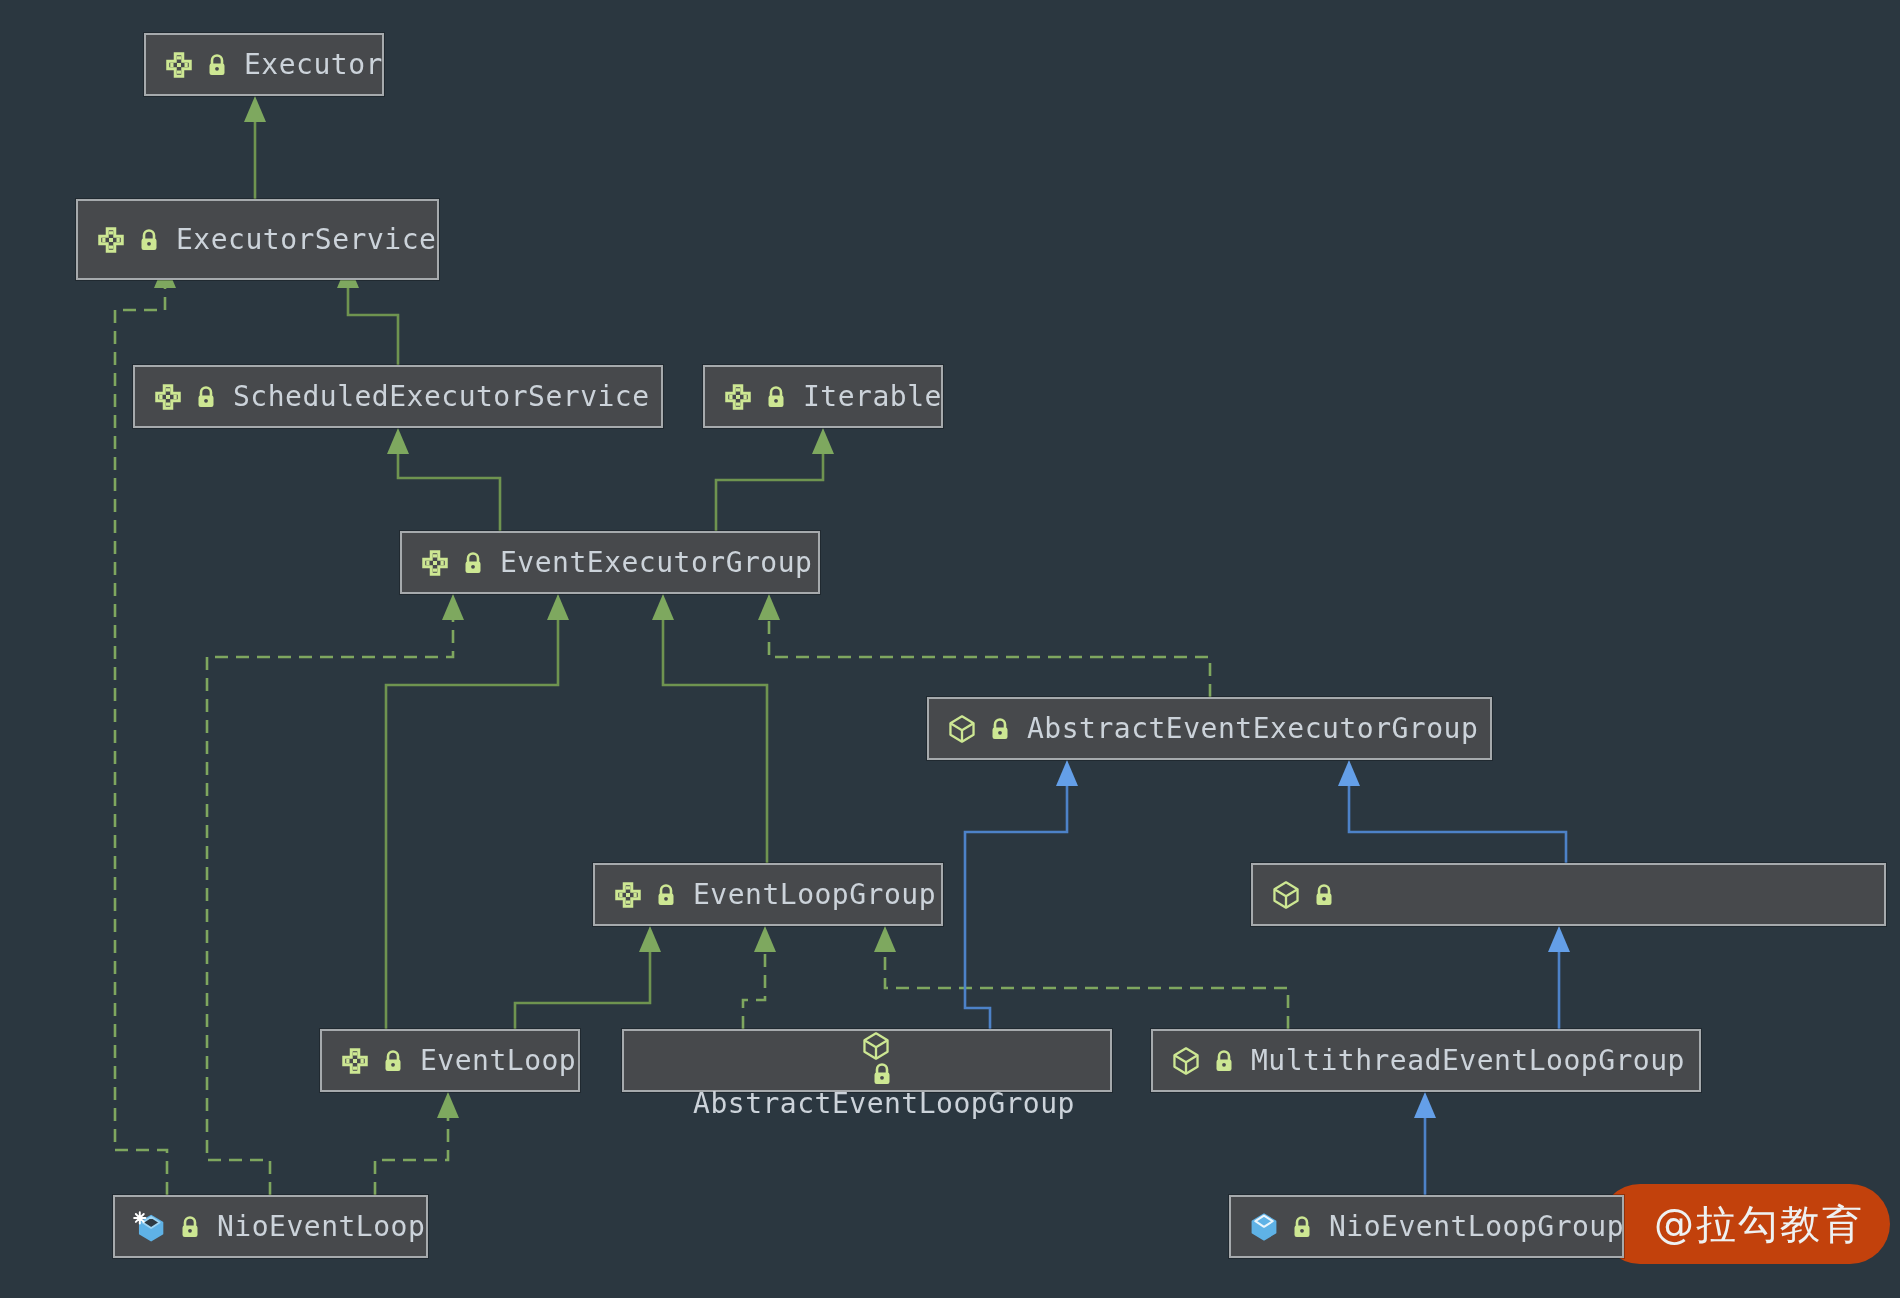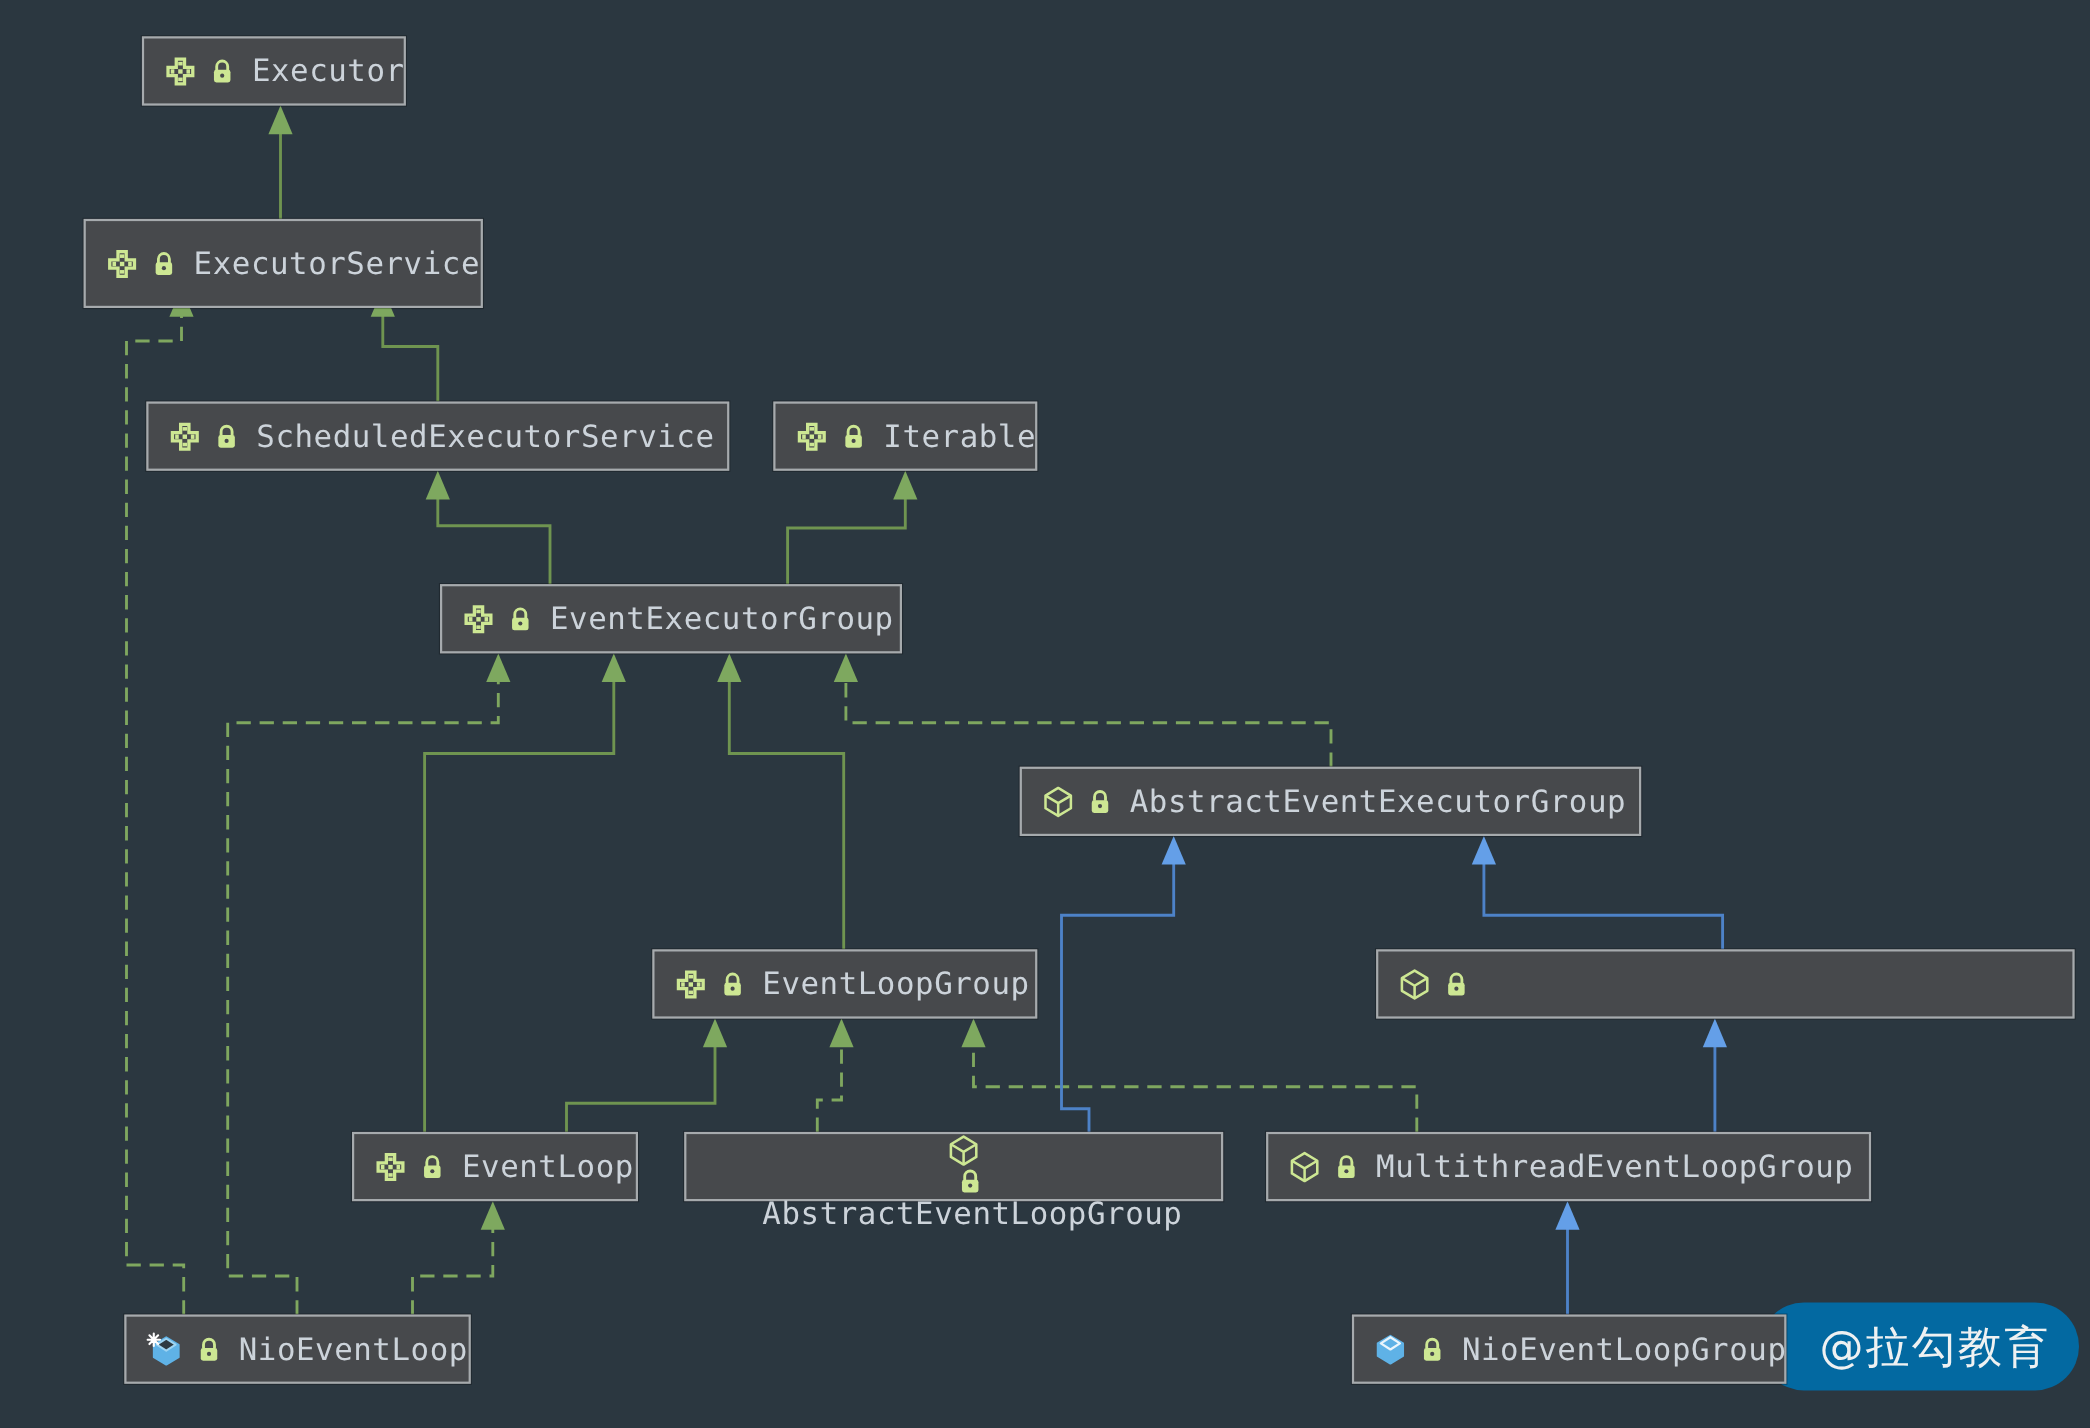--- a/index.html
+++ b/index.html
@@ -22,21 +22,21 @@
   .node .label{
     color:#ccd3da;font-size:28px;letter-spacing:0.5px;
     white-space:nowrap;margin-left:16px;
     font-family:"DejaVu Sans Mono", monospace;
   }
   .node .icon{display:inline-flex;align-items:center;justify-content:center;}
   .node .icon + .icon{margin-left:12px;}
   #watermark{
     position:absolute;z-index:1;
     left:1600px;top:1184px;width:290px;height:80px;
-    background:#0369a1;border-radius:40px;
+    background:#c2410c;border-radius:40px;
     display:flex;align-items:center;justify-content:flex-end;
     padding-right:26px;box-sizing:border-box;
     color:#eef1f2;font-size:40px;
     font-family:"DejaVu Sans", sans-serif;
     letter-spacing:2px;
   }
 </style>
 </head>
 <body style="background: rgb(43, 55, 64);">
 
@@ -71,21 +71,21 @@
       <polyline points="990,1029 990,1008 965,1008 965,832 1067,832 1067,784" fill="none" stroke="#4d82c8" stroke-width="2.6"></polyline>
       <polygon points="1067,760 1056,786 1078,786" fill="#649fe8"></polygon>
       <polyline points="1566,863 1566,832 1349,832 1349,784" fill="none" stroke="#4d82c8" stroke-width="2.6"></polyline>
       <polygon points="1349,760 1338,786 1360,786" fill="#649fe8"></polygon>
       <polyline points="1559,1029 1559,950" fill="none" stroke="#4d82c8" stroke-width="2.6"></polyline>
       <polygon points="1559,926 1548,952 1570,952" fill="#649fe8"></polygon>
       <polyline points="1425,1195 1425,1116" fill="none" stroke="#4d82c8" stroke-width="2.6"></polyline>
       <polygon points="1425,1092 1414,1118 1436,1118" fill="#649fe8"></polygon>
     </svg>
   <div id="nodes">
-      <div class="node" style="left: 129px; top: 33px; width: 240px; height: 63px;">
+      <div class="node" style="left: 144px; top: 33px; width: 240px; height: 63px;">
         <span class="icon">
           <svg width="30" height="30" viewBox="0 0 24 24">
             <path d="M9 3 h6 v6 h6 v6 h-6 v6 h-6 v-6 H3 V9 h6 Z" fill="none" stroke="#cde793" stroke-width="2.4"></path>
             <rect x="10.4" y="10.4" width="3.2" height="3.2" fill="#cde793"></rect>
             <rect x="10.4" y="5" width="3.2" height="2.6" fill="#cde793"></rect>
             <rect x="10.4" y="16.4" width="3.2" height="2.6" fill="#cde793"></rect>
             <rect x="5" y="10.4" width="2.6" height="3.2" fill="#cde793"></rect>
             <rect x="16.4" y="10.4" width="2.6" height="3.2" fill="#cde793"></rect>
           </svg>
         </span>

